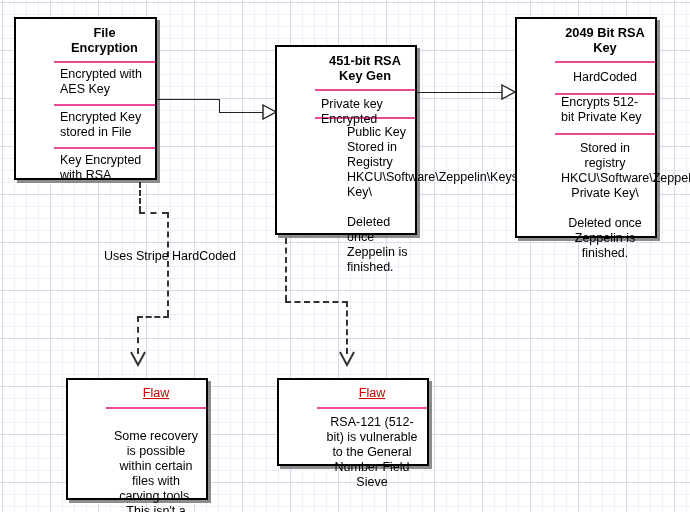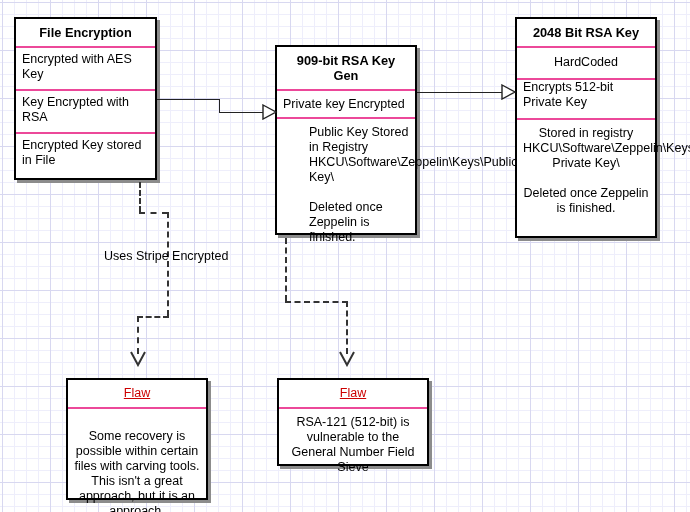--- a/index.html
+++ b/index.html
@@ -34,20 +34,21 @@
     border: 2px solid #000000;
     background: #ffffff;
     box-shadow: 3px 3px 0 0 #8c8c8c;
   }
   .cell {
     box-sizing: border-box;
     padding: 4px 6px;
     font-size: 12.5px;
     line-height: 15px;
     color: #000000;
+    margin-left: 38px;
   }
   .cell + .cell {
     border-top: 2px solid #ec4899;
   }
   .title {
     font-weight: bold;
     text-align: center;
     padding: 6px 6px;
     font-size: 12.8px;
   }
@@ -95,34 +96,34 @@
   }
 </style>
 </head>
 <body>
 
 <div id="canvas">
 
   <div class="node" style="left:14px; top:17px; width:143px; height:163px;">
     <div class="cell title">File Encryption</div>
     <div class="cell c-left" style="height:43px;">Encrypted with AES Key</div>
+    <div class="cell c-left" style="height:43px;">Encrypted Key stored in File</div>
     <div class="cell c-left" style="height:43px;">Key Encrypted with RSA</div>
-    <div class="cell c-left" style="height:43px;">Encrypted Key stored in File</div>
   </div>
 
   <div class="node" style="left:275px; top:45px; width:142px; height:190px;">
-    <div class="cell title">909-bit RSA Key Gen</div>
+    <div class="cell title">451-bit RSA Key Gen</div>
     <div class="cell c-left" style="height:28px; padding-top:6px;">Private key Encrypted</div>
     <div class="cell c-left" style="white-space:pre-line; padding-top:6px;padding-left:32px;">Public Key Stored in Registry HKCU\Software\Zeppelin\Keys\Public Key\
 
 Deleted once Zeppelin is finished.</div>
   </div>
 
   <div class="node" style="left:515px; top:17px; width:142px; height:221px;">
-    <div class="cell title">2048 Bit RSA Key</div>
+    <div class="cell title">2049 Bit RSA Key</div>
     <div class="cell c-center" style="height:32px; padding-top:7px;">HardCoded</div>
     <div class="cell c-left" style="height:40px; padding-top:0;">Encrypts 512-bit Private Key</div>
     <div class="cell c-center" style="white-space:pre-line; padding-top:6px;">Stored in registry HKCU\Software\Zeppelin\Keys\Encrypted Private Key\
 
 Deleted once Zeppelin is finished.</div>
   </div>
 
   <div class="node" style="left:66px; top:378px; width:142px; height:122px;">
     <div class="cell flaw-title">
       <span>Flaw</span>
@@ -157,21 +158,21 @@
     <div class="dash-v" style="left:139px; top:182px; height:30px;"></div>
     <div class="dash-h" style="left:139px; top:212px; width:29px;"></div>
     <div class="dash-v" style="left:167px; top:212px; height:104px;"></div>
     <div class="dash-h" style="left:137px; top:316px; width:32px;"></div>
     <div class="dash-v" style="left:137px; top:316px; height:38px;"></div>
     <svg width="18" height="16" style="position:absolute; left:129px; top:351px;">
       <polyline points="2,1 9,14 16,1" fill="none" stroke="#333333" stroke-width="2"></polyline>
     </svg>
   </div>
 
-  <div class="label-text" style="left:104px; top:249px;">Uses Stripe Encrypted</div>
+  <div class="label-text" style="left:104px; top:249px;">Uses Stripe HardCoded</div>
 
   <div class="conn">
     <div class="dash-v" style="left:285px; top:238px; height:63px;"></div>
     <div class="dash-h" style="left:285px; top:301px; width:63px;"></div>
     <div class="dash-v" style="left:346px; top:301px; height:53px;"></div>
     <svg width="18" height="16" style="position:absolute; left:338px; top:351px;">
       <polyline points="2,1 9,14 16,1" fill="none" stroke="#333333" stroke-width="2"></polyline>
     </svg>
   </div>
 

